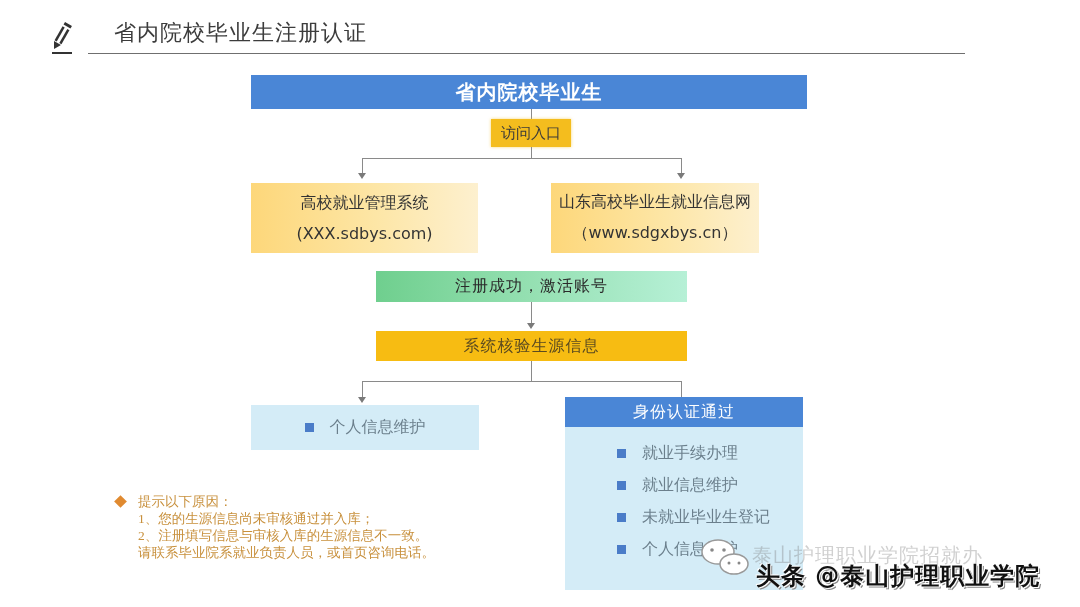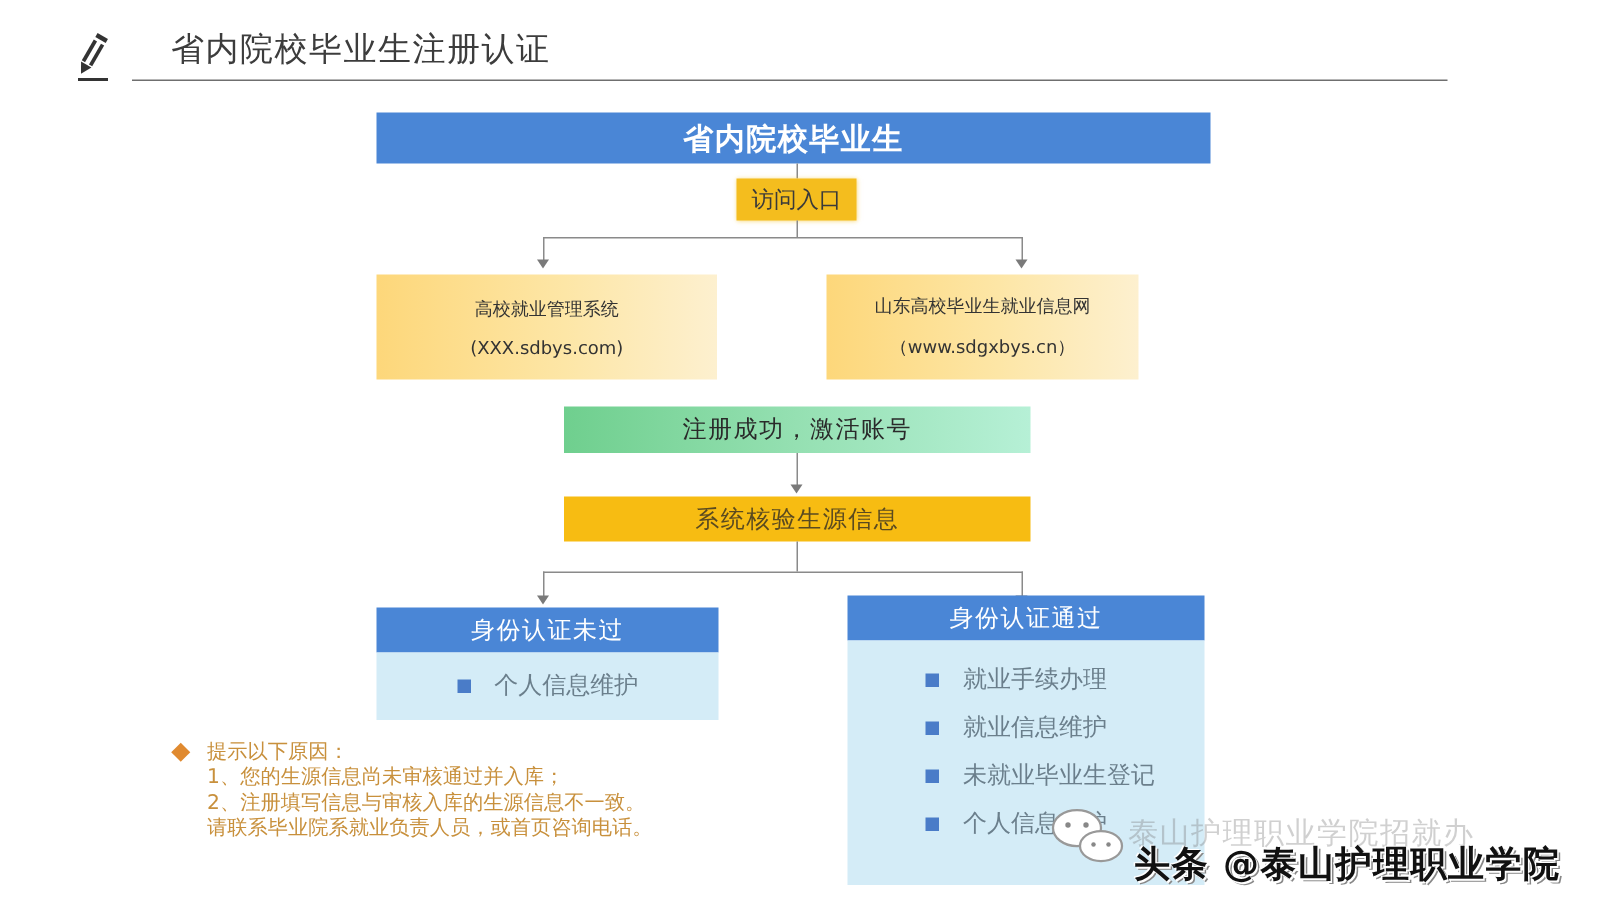--- a/index.html
+++ b/index.html
@@ -23,21 +23,21 @@
             box-shadow: 0 0 3px rgba(244,189,30,0.6); }
 
   
   .vline { width: 1px; background: #8a8a8a; }
   .hline { height: 1px; background: #8a8a8a; }
   .arrow { width: 0; height: 0; border-left: 4px solid transparent; border-right: 4px solid transparent; border-top: 6px solid #7a7a7a; }
 
   
   .portal { top: 183px; height: 70px; background: linear-gradient(90deg, #fdd77a 0%, #fde6a6 55%, #fdf0cf 100%);
             display:flex; flex-direction:column; align-items:center; justify-content:center; gap: 10px;
-            color: #333; font-size: 12px; }
+            color: #333; font-size: 16px; }
   .portal-left { left: 251px; width: 227px; }
   .portal-right { left: 551px; width: 208px; }
 
   .registered { left: 376px; top: 271px; width: 311px; height: 31px;
                 background: linear-gradient(90deg, #6fcf8e 0%, #95e0b2 50%, #b6f0d6 100%);
                 color: #2a2a2a; font-size: 16px; display:flex; align-items:center; justify-content:center; letter-spacing: 1px; }
 
   .verify { left: 376px; top: 331px; width: 311px; height: 30px; background: #f7bc12;
             color: #5a4a20; font-size: 16px; display:flex; align-items:center; justify-content:center; letter-spacing: 1px; }
 
@@ -52,21 +52,21 @@
 
   .item { display:flex; align-items:center; height: 32px; color: #6b7f8c; font-size: 16px; }
   .fail-panel .item { justify-content: center; height: 28px; }
   .pass-panel .item { padding-left: 52px; }
   .sq { width: 9px; height: 9px; background: #4a7cc8; margin-right: 16px; flex: none; }
 
   
   .notes { left: 116px; top: 493px; font-size: 13.5px; color: #c8903c; line-height: 17px; }
   .notes .diamond { position:absolute; left: 0; top: 4px; width: 9px; height: 9px; background: #e08a30; transform: rotate(45deg); }
   .notes .lines { padding-left: 22px; }
-  .notes .line { white-space: nowrap; }
+  .notes .line { white-space: nowrap; font-family: Liberation Serif, serif; }
 
   
   .wm-wechat { left: 698px; top: 536px; width: 58px; height: 44px; }
   .wm-faded { left: 752px; top: 542px; font-size: 20px; color: rgba(120,120,120,0.35); letter-spacing: 1px; white-space: nowrap; }
   .wm-main { left: 756px; top: 560px; font-size: 24px; font-weight: bold; color: #111;
              text-shadow: 1px 1px 0 #fff, -1px -1px 0 #fff, 2px 2px 0 #888; white-space: nowrap; letter-spacing: 1px; }
 </style>
 </head>
 <body>
 
@@ -110,21 +110,20 @@
 
 <div class="abs verify">系统核验生源信息</div>
 <div class="abs vline" style="left:531px; top:361px; height:20px;"></div>
 <div class="abs hline" style="left:362px; top:381px; width:320px;"></div>
 <div class="abs vline" style="left:362px; top:381px; height:17px;"></div>
 <div class="abs vline" style="left:681px; top:381px; height:17px;"></div>
 <div class="abs arrow" style="left:358px; top:397px;"></div>
 <div class="abs arrow" style="left:677px; top:397px;"></div>
 
 <div class="abs fail-panel">
-  <div class="panel-head">身份认证未过</div>
   <div class="panel-body">
     <div class="item">
       <span class="sq"></span>
       <span>个人信息维护</span>
     </div>
   </div>
 </div>
 
 <div class="abs pass-panel">
   <div class="panel-head">身份认证通过</div>

